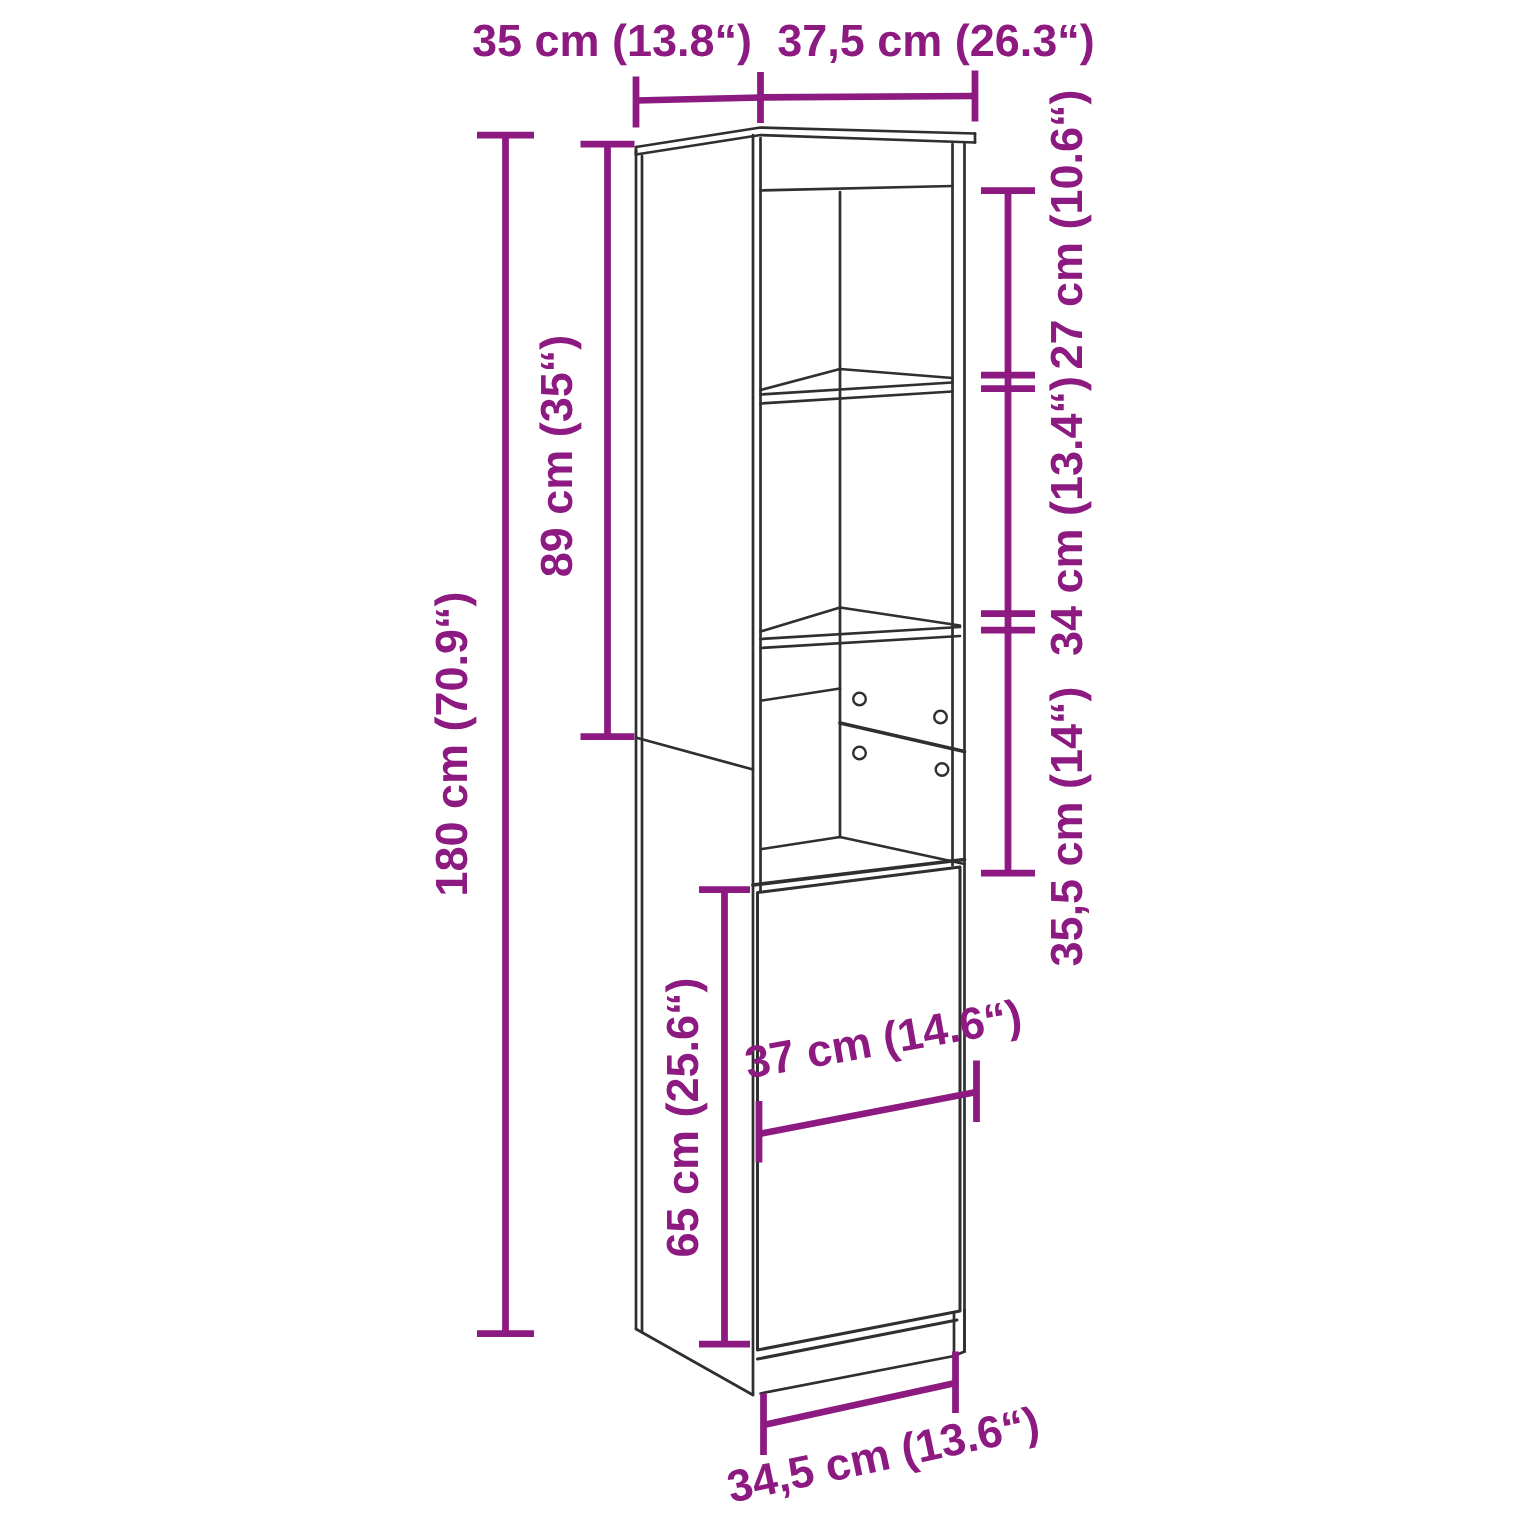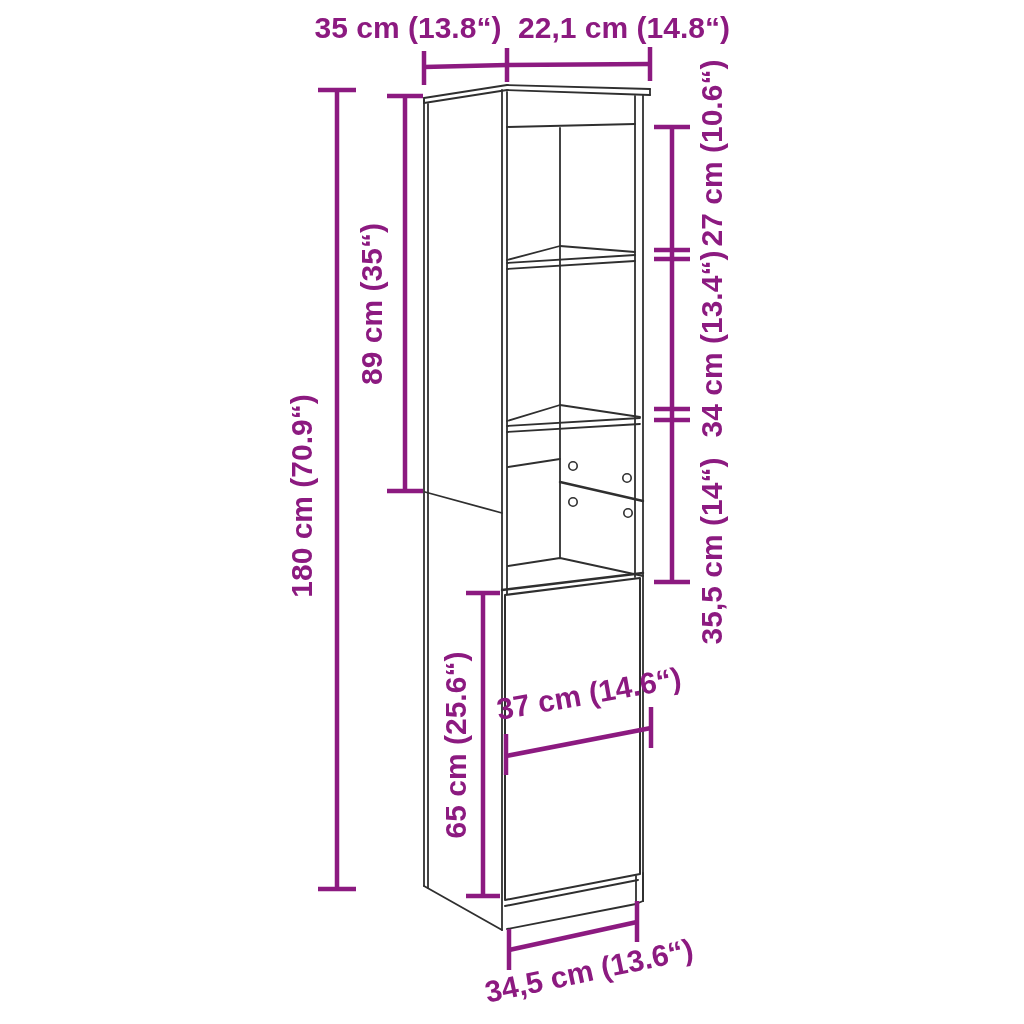--- a/index.html
+++ b/index.html
@@ -145,21 +145,21 @@
       <g>
         <path d="M509,950 L637,922"></path>
         <path d="M509,929 L509,970"></path>
         <path d="M637,901 L637,942"></path>
       </g>
     </g>
   </svg>
 
   <div class="dim-label" style="left:408px;top:28px;text-align:center;">35 cm (13.8“)</div>
 
-  <div class="dim-label" style="left:624px;top:28px;">22,1 cm (14.8“)</div>
+  <div class="dim-label" style="left:624px;top:28px;">37,5 cm (26.3“)</div>
 
   <div class="dim-label rot-90" style="left:302px;top:496px;">180 cm (70.9“)</div>
 
   <div class="dim-label rot-90" style="left:372px;top:304px;">89 cm (35“)</div>
 
   <div class="dim-label rot-90" style="left:712px;top:153px;">27 cm (10.6“)</div>
 
   <div class="dim-label rot-90" style="left:712px;top:344px;">34 cm (13.4“)</div>
 
   <div class="dim-label rot-90" style="left:712px;top:551px;">35,5 cm (14“)</div>

